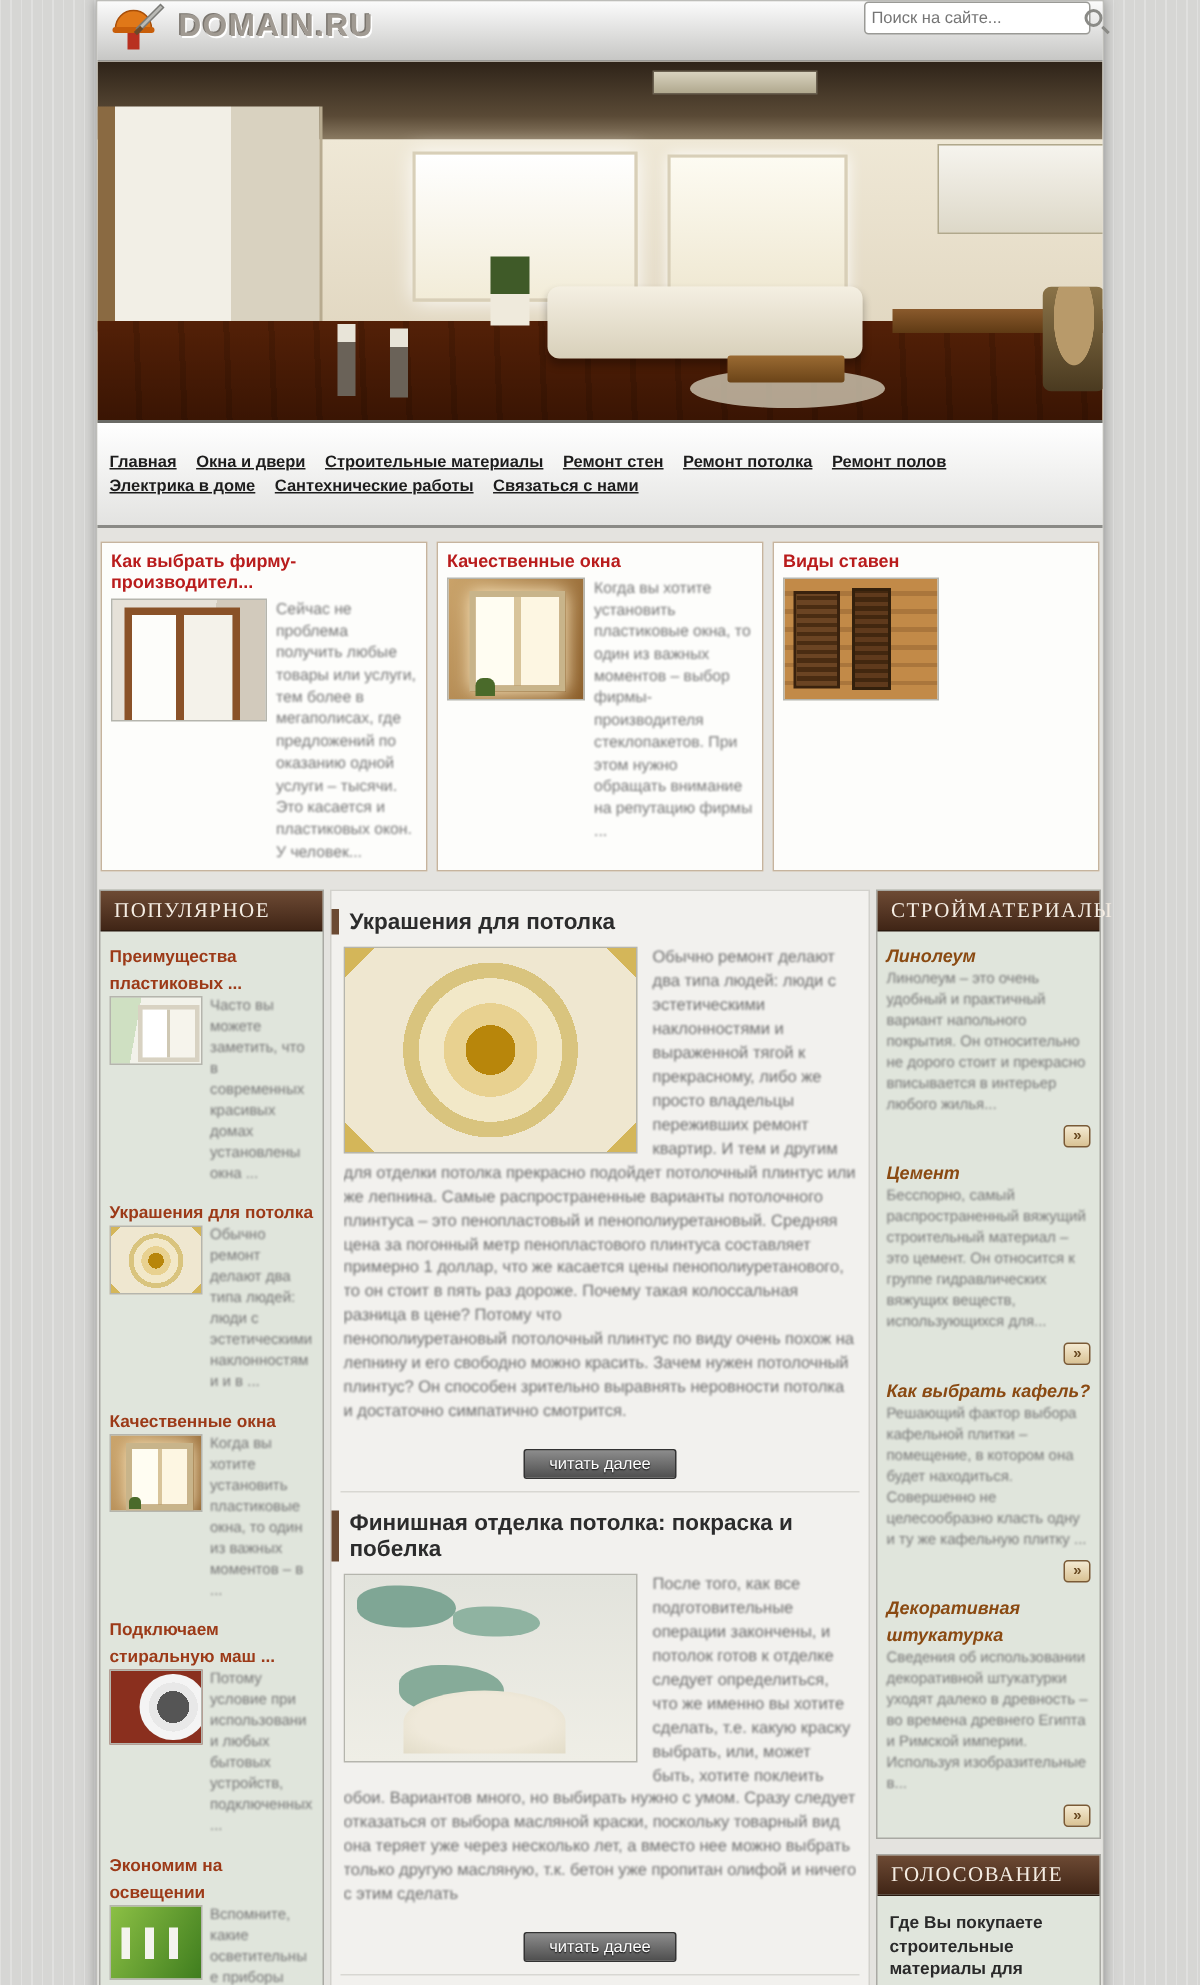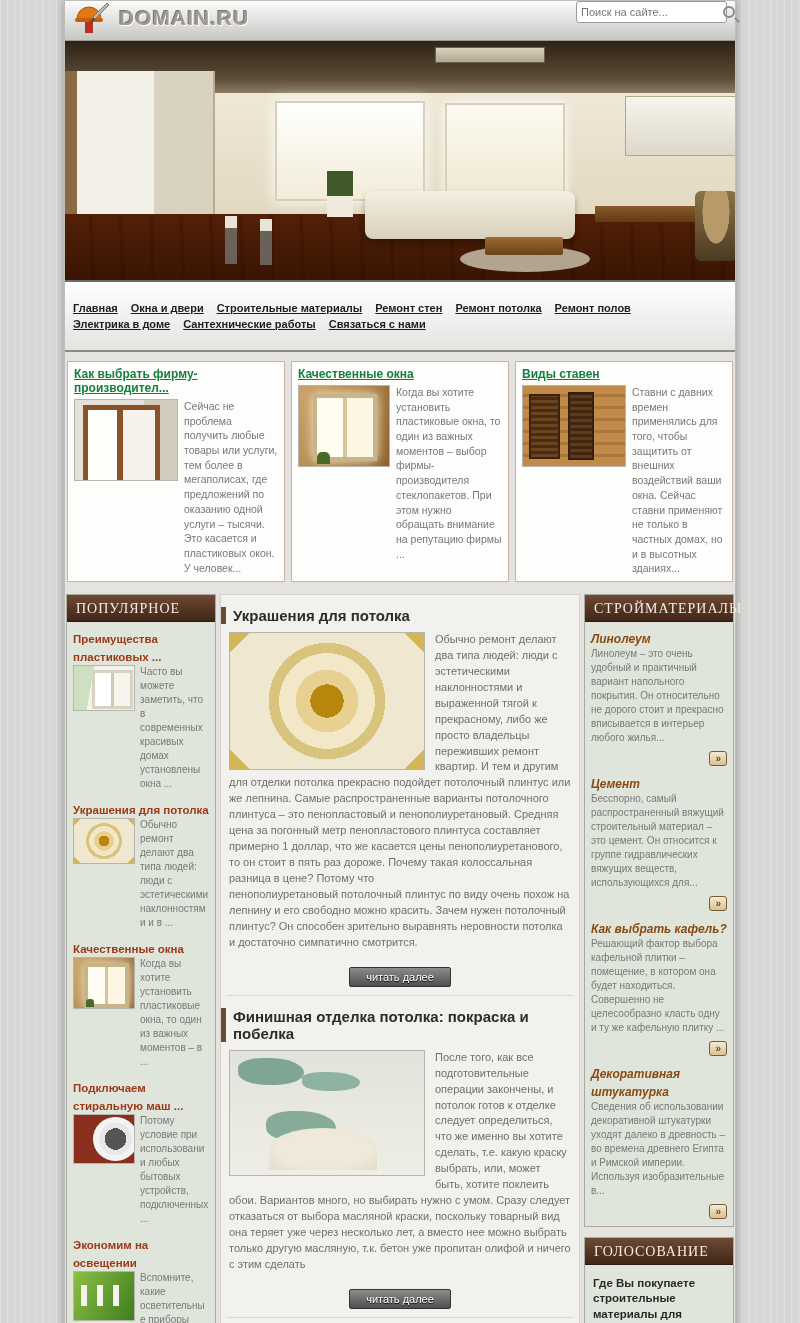--- a/index.html
+++ b/index.html
@@ -37,21 +37,21 @@
   .h-desk{left:530px;top:165px;width:142px;height:16px;background:linear-gradient(#8a5a2c,#5f3a14)}
   .h-chair{left:630px;top:150px;width:42px;height:70px;background:radial-gradient(ellipse at 50% 30%,#b89a6a 0 45%,transparent 46%),linear-gradient(#8a7348,#4a3a20);border-radius:6px}
 
   
   .nav{background:linear-gradient(#ffffff,#e3e3e1);border-bottom:2px solid #8a8a86;padding:20px 8px;display:flex;flex-wrap:wrap;gap:4px 13px}
   .nav a{font-size:11px;font-weight:bold;color:#1d1d1d;text-decoration:underline;white-space:nowrap;cursor:pointer}
 
   
   .teasers{display:flex;gap:6px;padding:9px 0;margin:0 0;background:#e4e3df;justify-content:center}
   .tz{width:218px;background:#fdfdfb;border:1px solid #c6b49e;padding:5px 6px}
-  .tz-title{font-size:12px;font-weight:bold;color:#15803d;text-decoration:underline;display:block;margin-bottom:4px;cursor:pointer}
+  .tz-title{font-size:12px;font-weight:bold;color:#b91c1c;display:block;margin-bottom:4px;cursor:pointer}
   .tz-body{display:flex;gap:6px}
   .tz .ph{flex:none}
 
   
   .main{display:flex;gap:4px;padding:3px 0 6px;background:#e4e3df;align-items:flex-start;justify-content:center}
   .col-l,.col-r{width:150px;flex:none}
   .col-c{width:360px;flex:none;background:#f2f1ee;border:1px solid #d2d1cc;padding:4px 6px 10px}
 
   .box{border:1px solid #a9a9a3;background:#e0e5dc;margin-bottom:10px}
   .box-hd{height:27px;line-height:27px;padding:0 9px;background:linear-gradient(#6d4a34,#402516);color:#f4ece2;
@@ -182,21 +182,20 @@
       <a class="tz-title">Качественные окна</a>
       <div class="tz-body">
         <div class="ph i-warmwin" style="width:92px;height:82px"></div>
         <p class="fuzzy fuzzy-md">Когда вы хотите установить пластиковые окна, то один из важных моментов – выбор фирмы-производителя стеклопакетов. При этом нужно обращать внимание на репутацию фирмы ...</p>
       </div>
     </div>
     <div class="tz">
       <a class="tz-title">Виды ставен</a>
       <div class="tz-body">
         <div class="ph i-shutters" style="width:104px;height:82px"></div>
-        <p class="fuzzy fuzzy-md">Ставни с давних времен применялись для того, чтобы защитить от внешних воздействий ваши окна. Сейчас ставни применяют не только в частных домах, но и в высотных зданиях...</p>
       </div>
     </div>
   </div>
 
   <div class="main">
 
     <div class="col-l">
 
       <div class="box">
         <div class="box-hd">ПОПУЛЯРНОЕ</div>

